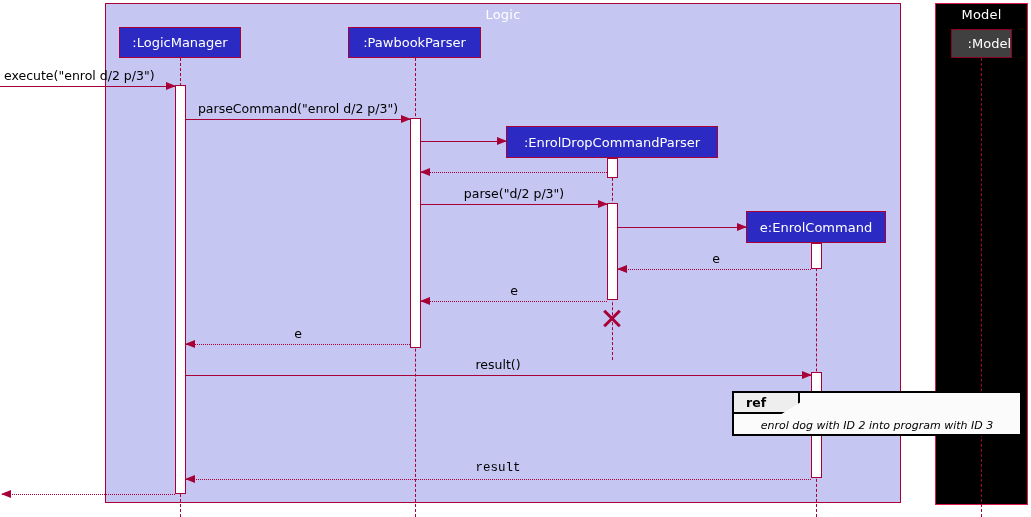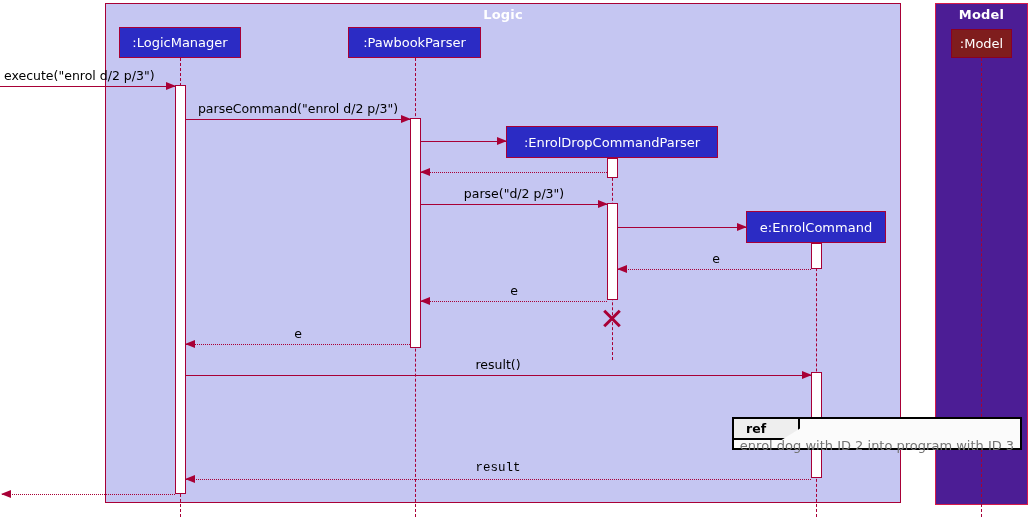--- a/index.html
+++ b/index.html
@@ -9,46 +9,46 @@
     background:#ffffff;
     font-family:"DejaVu Sans","Liberation Sans",sans-serif;
     overflow:hidden;
   }
   #canvas{position:relative;width:1031px;height:517px;}
 
   
   .group{position:absolute;box-sizing:border-box;}
   .group-title{
     position:absolute;top:3px;width:100%;text-align:center;
-    font-weight:bold;font-size:13px;color:#ffffff;
+    font-weight:normal;font-size:13px;color:#ffffff;
     letter-spacing:.2px;
   }
   #group-logic{
     left:105px;top:3px;width:796px;height:500px;
     background:#c5c6f2;border:1px solid #a80036;
   }
   #group-model{
     left:935px;top:3px;width:93px;height:502px;
-    background:#4c1d95;border:1px solid #d81b4b;
+    background:#000000;border:1px solid #d81b4b;
   }
 
   
   .lifeline{
     position:absolute;width:0;border-left:1px dashed #a80036;
   }
 
   
   .participant{
     position:absolute;box-sizing:border-box;
     background:#2b2bc4;border:1px solid #a80036;
     color:#ffffff;font-size:13px;
     display:flex;align-items:center;justify-content:center;
     white-space:nowrap;
   }
-  .participant.model-box{background:#7f1d1d;border:1px solid #8b0023;}
+  .participant.model-box{background:#404040;border:1px solid #8b0023;justify-content:flex-end;}
 
   
   .activation{
     position:absolute;width:11px;box-sizing:border-box;
     background:#ffffff;border:1px solid #a80036;
   }
 
   
   .msg{position:absolute;height:0;}
   .msg .line{
@@ -94,21 +94,21 @@
     height:21px;box-sizing:border-box;
     background:#eeeeee;
     border-right:2px solid #000000;border-bottom:2px solid #000000;
     font-weight:bold;font-size:12.5px;color:#000;
     display:flex;align-items:center;padding-left:12px;padding-right:18px;
     clip-path:polygon(0 0,100% 0,100% 45%,72% 100%,0 100%);
   }
   #ref-body{
     position:absolute;left:0;right:0;bottom:0;top:23px;
     display:flex;align-items:center;justify-content:center;
-    font-size:13px;color:#737373;white-space:nowrap;
+    font-size:11px;color:#000000;white-space:nowrap;font-style:italic;
   }
 </style>
 </head>
 <body>
 
 <div id="canvas">
 
   <div class="group" id="group-logic">
     <div class="group-title">Logic</div>
   </div>
@@ -215,20 +215,20 @@
   <div class="msg left dashed" style="left:2px;top:494px;width:173px;">
     <div class="line"></div>
     <div class="head"></div>
   </div>
 
   <div class="destroy" style="left:601px;top:307px;">
     <i></i>
       <i></i>
   </div>
 
-  <div id="ref-fragment" style="left:732px;top:417px;width:290px;height:33px;">
+  <div id="ref-fragment" style="left:732px;top:391px;width:290px;height:45px;">
     <div id="ref-tab" style="width:66px;">
       <span>ref</span>
     </div>
     <div id="ref-body">enrol dog with ID 2 into program with ID 3</div>
   </div>
 
 </div>
 
 </body></html>

